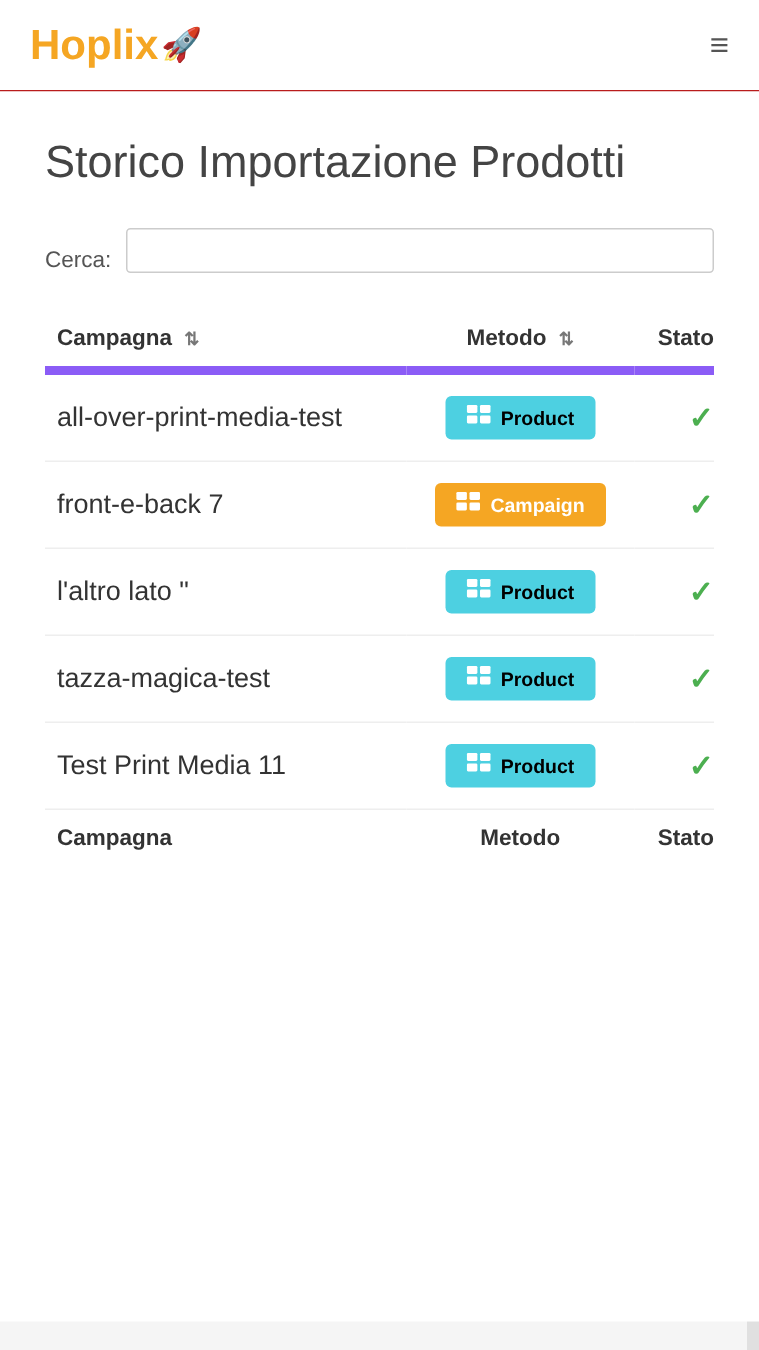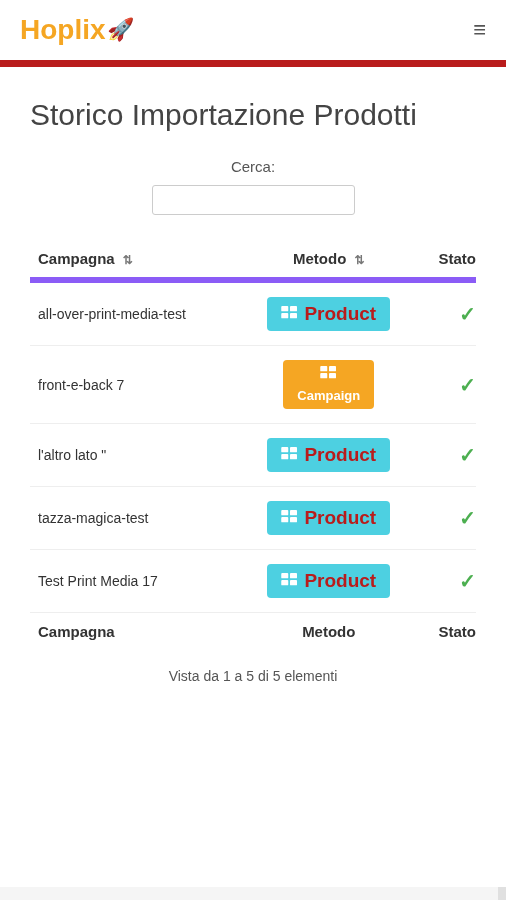--- a/index.html
+++ b/index.html
@@ -13,21 +13,21 @@
       overflow-x: hidden;
     }
 
     
     .header {
       background: #ffffff;
       padding: 14px 20px;
       display: flex;
       align-items: center;
       justify-content: space-between;
-      border-bottom: 7px solid #b91c1c;
+      border-bottom: 1px solid #b91c1c;
       position: relative;
     }
 
     .logo {
       display: flex;
       align-items: center;
     }
 
     .logo-text {
       font-size: 28px;
@@ -83,24 +83,23 @@
       font-size: 30px;
       font-weight: normal;
       color: #444;
       margin-bottom: 25px;
       line-height: 1.2;
     }
 
     
     .search-row {
       display: flex;
-      align-items: center;
+      align-items: flex-end;
       margin-bottom: 25px;
       gap: 10px;
-      flex-direction: column;
     }
 
     .search-label {
       font-size: 15px;
       color: #555;
       white-space: nowrap;
     }
 
     .search-input {
       flex: 1;
@@ -152,59 +151,58 @@
     }
 
     .data-table tbody tr td {
       padding: 14px 8px;
       font-size: 14px;
       color: #444;
       vertical-align: middle;
     }
 
     .data-table tbody tr td:first-child {
-      font-size: 14px;
+      font-size: 18px;
       color: #333;
     }
 
     .data-table tbody tr td:nth-child(2) {
       text-align: center;
     }
 
     .data-table tbody tr td:last-child {
       text-align: right;
       padding-right: 0;
     }
 
     
     .badge-product {
       display: inline-flex;
       align-items: center;
       gap: 5px;
       background: #4dd0e1;
-      color: #b91c1c;
-      font-size: 19px;
+      color: #000000;
+      font-size: 13px;
       font-weight: bold;
       padding: 6px 14px;
       border-radius: 4px;
       cursor: pointer;
     }
 
     .badge-campaign {
       display: inline-flex;
       align-items: center;
       gap: 5px;
       background: #f5a623;
       color: white;
       font-size: 13px;
       font-weight: bold;
       padding: 6px 14px;
       border-radius: 4px;
       cursor: pointer;
-      flex-direction: column;
     }
 
     
     .check-icon {
       color: #4caf50;
       font-size: 20px;
       font-weight: bold;
     }
 
     
@@ -308,21 +306,21 @@
       <rect x="0" y="0" width="8" height="6" rx="1"></rect>
       <rect x="10" y="0" width="8" height="6" rx="1"></rect>
       <rect x="0" y="8" width="8" height="6" rx="1"></rect>
       <rect x="10" y="8" width="8" height="6" rx="1"></rect>
     </svg></span>
               <span>Product</span>
             </span></td>
           <td><span class="check-icon">✓</span></td>
         </tr>
         <tr>
-          <td>Test Print Media 17</td>
+          <td>Test Print Media 11</td>
           <td><span class="badge-product">
               <span><svg viewBox="0 0 20 16" width="18" height="14" fill="white">
       <rect x="0" y="0" width="8" height="6" rx="1"></rect>
       <rect x="10" y="0" width="8" height="6" rx="1"></rect>
       <rect x="0" y="8" width="8" height="6" rx="1"></rect>
       <rect x="10" y="8" width="8" height="6" rx="1"></rect>
     </svg></span>
               <span>Product</span>
             </span></td>
           <td><span class="check-icon">✓</span></td>
@@ -336,15 +334,14 @@
         <td>
           <span>Metodo</span>
         </td>
         <td>
           <span>Stato</span>
         </td>
       </tr>
     </tfoot>
   </table>
 
-  <div class="table-footer-text">Vista da 1 a 5 di 5 elementi</div>
 
 </div>
 
 </body></html>

